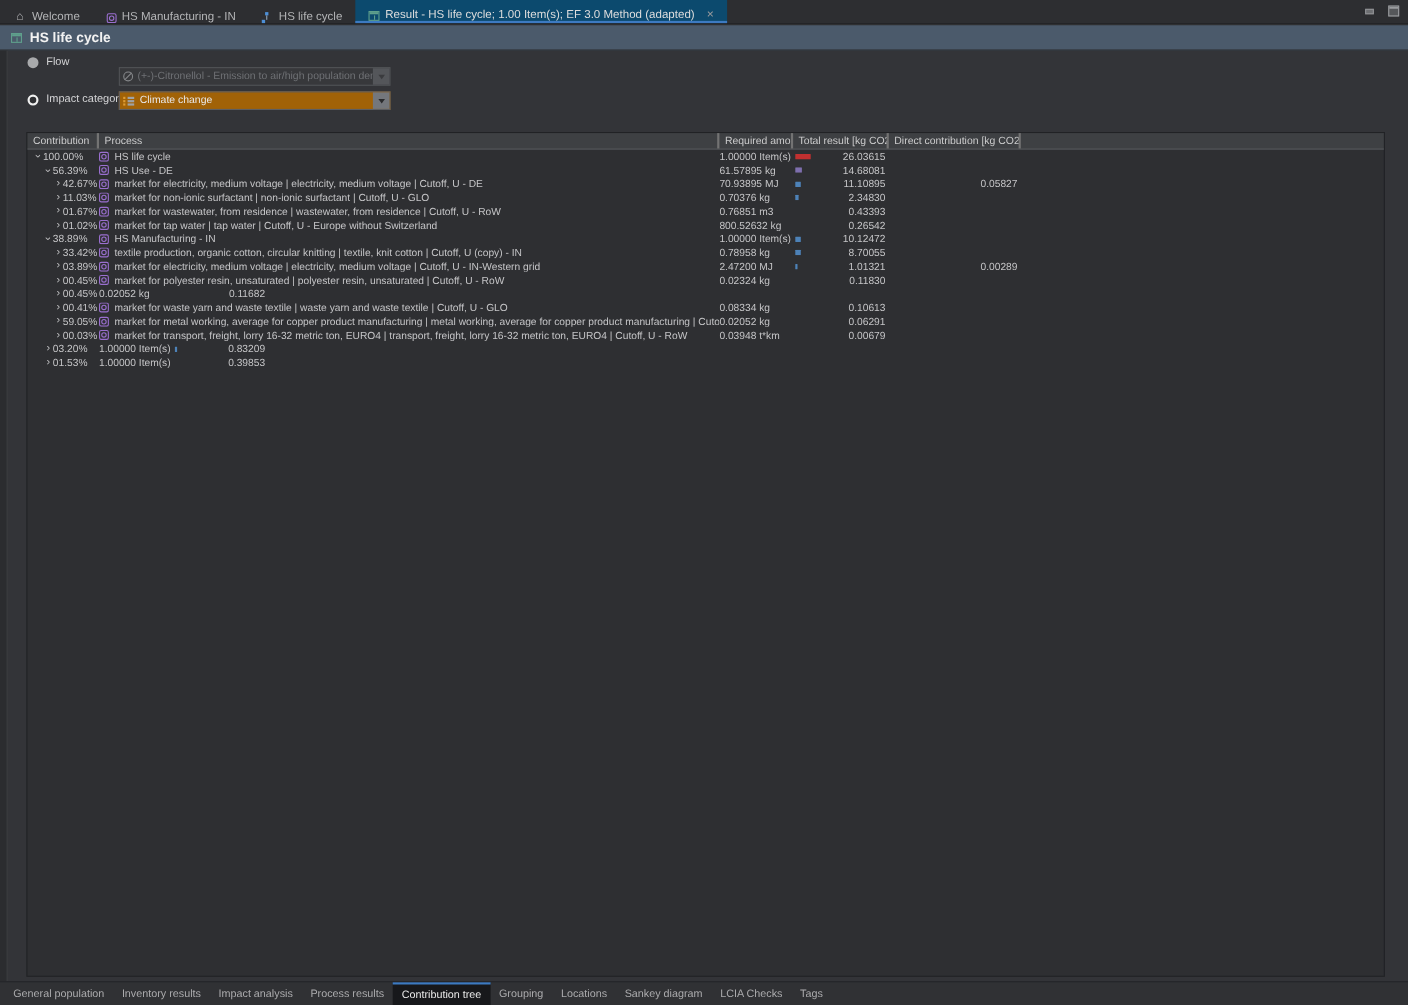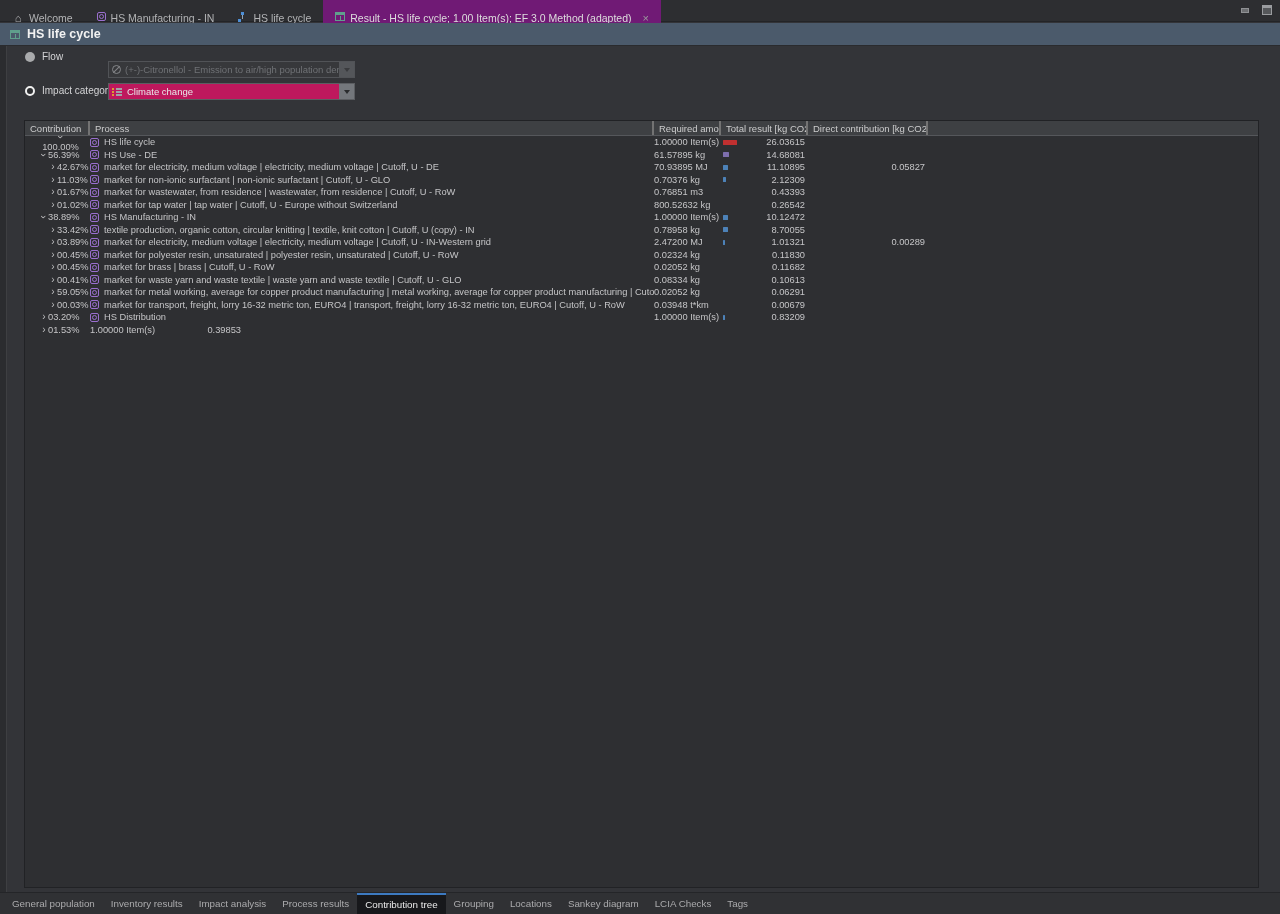--- a/index.html
+++ b/index.html
@@ -3,23 +3,23 @@
 <meta charset="utf-8">
 <style>
   * { margin:0; padding:0; box-sizing:border-box; }
   html,body { width:1280px; height:914px; overflow:hidden; background:#333438;
     font-family:"Liberation Sans", sans-serif; -webkit-font-smoothing:antialiased; }
   .app { position:relative; width:1280px; height:914px; }
 
   
   .tabbar { position:absolute; left:0; top:0; width:100%; height:22px;
     background:#2d2e31; border-bottom:1px solid #232427; display:flex; align-items:stretch; }
-  .etab { display:flex; align-items:flex-start; gap:5px; padding:12px 12px; font-size:10.5px;
+  .etab { display:flex; align-items:flex-end; gap:5px; padding:0 12px; font-size:10.5px;
     color:#b3b4b6; cursor:default; white-space:nowrap; }
-  .etab.active { background:#701a75; color:#dddddd; border-bottom:2px solid #3d7ac1; }
+  .etab.active { background:#0c4a6e; color:#dddddd; border-bottom:2px solid #3d7ac1; }
   .etab .close { margin-left:6px; color:#9a9b9d; font-size:11px; }
   .win-icons { position:absolute; right:8px; top:5px; display:flex; gap:12px; }
   .min-glyph { width:10px; height:9px; position:relative; }
   .min-glyph::after { content:""; position:absolute; left:1px; right:1px; top:3px; height:3px;
     border:1px solid #8f9194; background:#6d6f72; }
   .restore-glyph { width:10px; height:10px; position:relative; }
   .restore-glyph::after { content:""; position:absolute; inset:0; border:1px solid #9a9c9f;
     background:#55575a; box-shadow:inset 0 2px 0 #9a9c9f; }
 
   
@@ -53,21 +53,21 @@
 
   
   .left-strip { position:absolute; left:0; top:46px; width:7px; bottom:22px;
     background:#2b2c2f; border-right:1px solid #3e3f42; }
   .radio-row { position:absolute; display:flex; align-items:center; gap:7px; }
   .radio { width:10px; height:10px; border-radius:50%; flex:none; }
   .radio.unselected { background:#a9aaac; }
   .radio.selected { border:2px solid #f0f0f0; background:#2e2f32; }
   .radio-label { font-size:10px; color:#d4d4d6; }
   .dropdown { position:absolute; width:247px; height:17px; display:flex; align-items:center;
-    border:1px solid #5c5e62; background:#be185d; }
+    border:1px solid #5c5e62; background:#a16207; }
   .dropdown .dd-text { flex:1; font-size:9.5px; padding-left:4px; white-space:nowrap; overflow:hidden; }
   .dropdown .dd-icon-wrap { padding-left:3px; display:flex; align-items:center; }
   .dd-arrow { width:15px; height:100%; background:#74777c; display:flex; align-items:center; justify-content:center; flex:none; }
   .dd-arrow::after { content:""; width:0; height:0; border-left:3px solid transparent;
     border-right:3px solid transparent; border-top:4px solid #2a2b2d; }
   .dropdown.disabled { background:#37383b; border-color:#515357; }
   .dropdown.disabled .dd-text { color:#6f7175; }
   .dropdown.disabled .dd-arrow { background:#54565a; }
   .dropdown.disabled .dd-arrow::after { border-top-color:#3a3b3e; }
   .dropdown.enabled .dd-text { color:#e8e8ea; }
@@ -173,21 +173,21 @@
     <div class="thead">
       <div class="th c-contrib">Contribution</div>
       <div class="th c-process">Process</div>
       <div class="th c-amount">Required amount</div>
       <div class="th c-total">Total result [kg CO2 eq]</div>
       <div class="th c-direct">Direct contribution [kg CO2 eq]</div>
       <div class="th c-fill"></div>
     </div>
     <div class="tbody" id="tree-body">
         <div class="trow">
-          <div class="td c-contrib" style="padding-left: 6px; flex-direction: column;">
+          <div class="td c-contrib" style="padding-left: 6px;">
             <span class="chevron expanded">›</span>
             <span>100.00%</span>
           </div>
           <div class="td c-process">
             <span class="icon process-icon"></span>
             <span>HS life cycle</span>
           </div>
           <div class="td c-amount">1.00000 Item(s)</div>
           <div class="td c-bar">
             <span class="mini-bar" style="width: 14px; background: rgb(192, 48, 48);"></span>
@@ -233,21 +233,21 @@
             <span>11.03%</span>
           </div>
           <div class="td c-process">
             <span class="icon process-icon"></span>
             <span>market for non-ionic surfactant | non-ionic surfactant | Cutoff, U - GLO</span>
           </div>
           <div class="td c-amount">0.70376 kg</div>
           <div class="td c-bar">
             <span class="mini-bar" style="width: 3px; background: rgb(77, 130, 184);"></span>
           </div>
-          <div class="td c-total">2.12309</div>
+          <div class="td c-total">2.34830</div>
           <div class="td c-direct"></div>
         </div>
         <div class="trow">
           <div class="td c-contrib" style="padding-left: 24px;">
             <span class="chevron">›</span>
             <span>01.67%</span>
           </div>
           <div class="td c-process">
             <span class="icon process-icon"></span>
             <span>market for wastewater, from residence | wastewater, from residence | Cutoff, U - RoW</span>
@@ -331,24 +331,20 @@
           <div class="td c-amount">0.02324 kg</div>
           <div class="td c-bar"></div>
           <div class="td c-total">0.11830</div>
           <div class="td c-direct"></div>
         </div>
         <div class="trow">
           <div class="td c-contrib" style="padding-left: 24px;">
             <span class="chevron">›</span>
             <span>00.45%</span>
           </div>
-          <div class="td c-process">
-            <span class="icon process-icon"></span>
-            <span>market for brass | brass | Cutoff, U - RoW</span>
-          </div>
           <div class="td c-amount">0.02052 kg</div>
           <div class="td c-bar"></div>
           <div class="td c-total">0.11682</div>
           <div class="td c-direct"></div>
         </div>
         <div class="trow">
           <div class="td c-contrib" style="padding-left: 24px;">
             <span class="chevron">›</span>
             <span>00.41%</span>
           </div>
@@ -386,24 +382,20 @@
           </div>
           <div class="td c-amount">0.03948 t*km</div>
           <div class="td c-bar"></div>
           <div class="td c-total">0.00679</div>
           <div class="td c-direct"></div>
         </div>
         <div class="trow">
           <div class="td c-contrib" style="padding-left: 15px;">
             <span class="chevron">›</span>
             <span>03.20%</span>
-          </div>
-          <div class="td c-process">
-            <span class="icon process-icon"></span>
-            <span>HS Distribution</span>
           </div>
           <div class="td c-amount">1.00000 Item(s)</div>
           <div class="td c-bar">
             <span class="mini-bar" style="width: 2px; background: rgb(77, 130, 184);"></span>
           </div>
           <div class="td c-total">0.83209</div>
           <div class="td c-direct"></div>
         </div>
         <div class="trow">
           <div class="td c-contrib" style="padding-left: 15px;">

